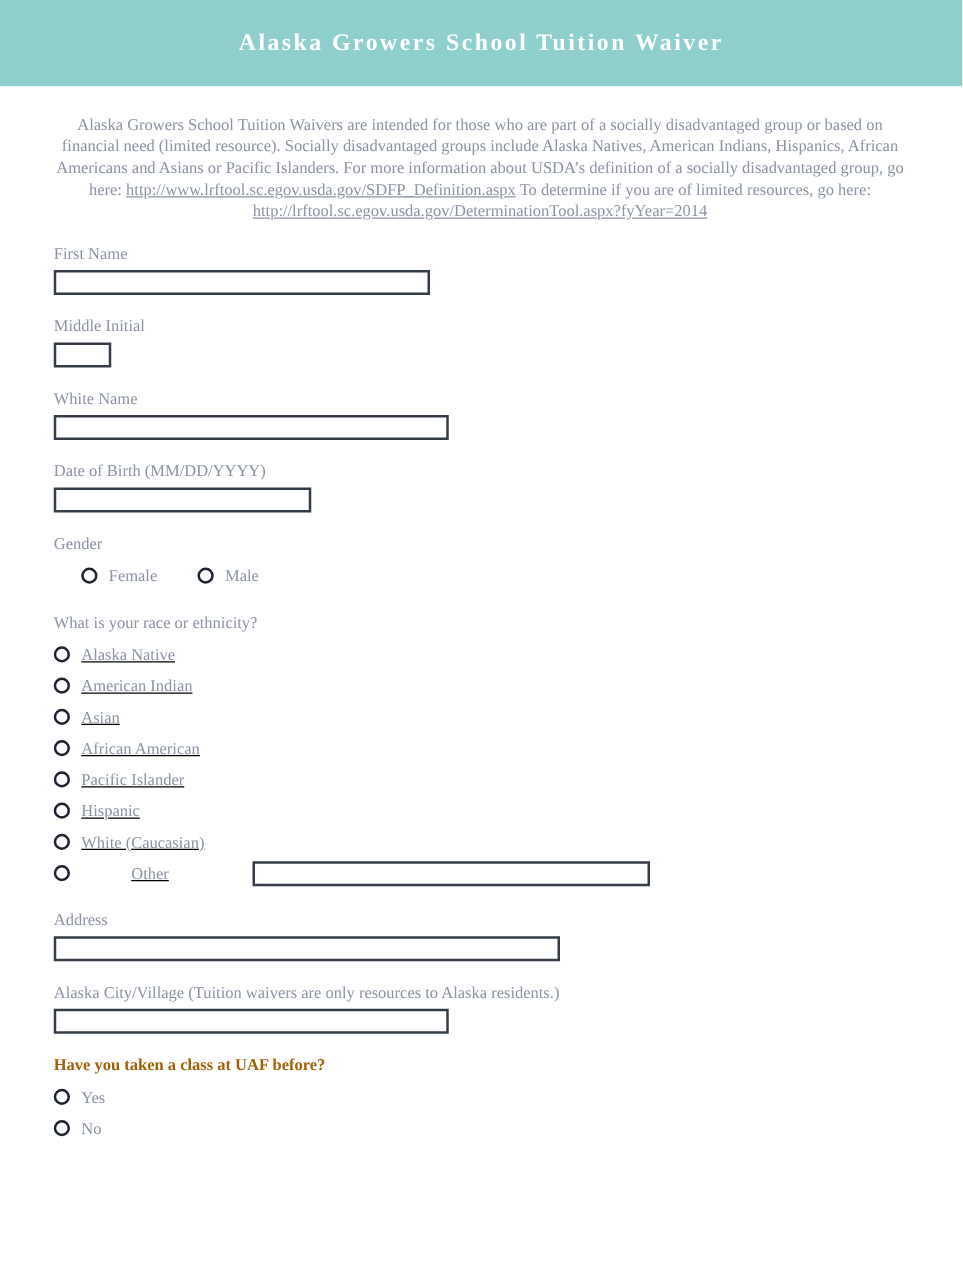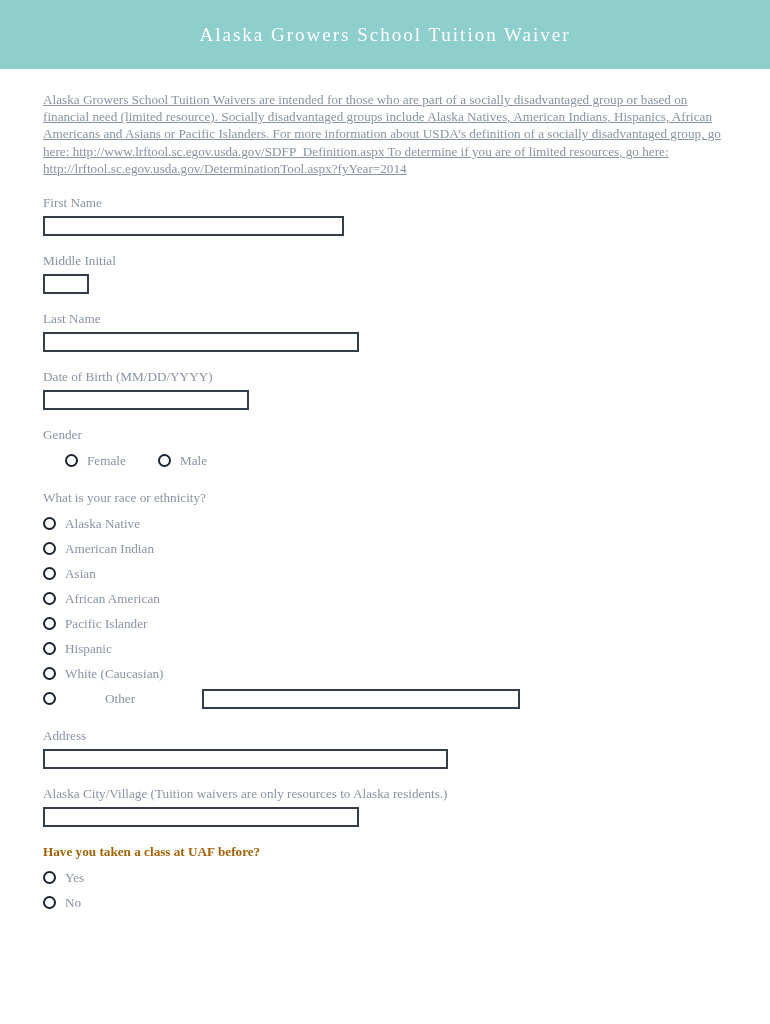--- a/index.html
+++ b/index.html
@@ -22,42 +22,41 @@
     background: #8ecfce;
     display: flex;
     align-items: center;
     justify-content: center;
     box-sizing: border-box;
   }
   .banner-title {
     color: #ffffff;
     font-family: "Liberation Serif", "DejaVu Serif", serif;
     font-size: 19px;
-    font-weight: normal;
+    font-weight: bold;
     letter-spacing: 2.0px;
     line-height: 1;
     white-space: nowrap;
     text-align: center;
   }
 
   
   .form-wrap {
     padding: 22px 40px 0 43px;
     box-sizing: border-box;
     width: 770px;
   }
 
   .intro {
     color: #8a93a3;
     font-size: 13.2px;
     line-height: 17.2px;
     width: 682px;
     margin: 0 0 18px 0;
-    text-align: left;
-    text-decoration: underline;
+    text-align: center;
   }
   .intro a {
     color: #8a93a3;
     text-decoration: underline;
   }
 
   .field-label {
     color: #8a93a3;
     font-size: 13.2px;
     line-height: 16px;
@@ -118,21 +117,21 @@
   }
   .radio-text {
     color: #8a93a3;
     font-size: 13.2px;
     line-height: 16px;
     margin-left: 9px;
     white-space: nowrap;
   }
   .gender-row .radio-opt:first-child { width: 93px; padding-left: 22px; }
 
-  .ethnicity-list { margin-top: 2px; }
+  .ethnicity-list { margin-top: 2px; text-decoration: underline; }
   .ethnicity-list .radio-row { height: 25px; }
 
   .other-row {
     display: flex;
     align-items: center;
     gap: 40px;
   }
   .other-row .other-input-wrap {
     margin-left: 27px;
   }
@@ -155,21 +154,21 @@
     <label class="field-label">First Name</label>
     <input class="text-box w-first" type="text" value="" style="">
   </div>
 
   <div class="group">
     <label class="field-label">Middle Initial</label>
     <input class="text-box w-initial" type="text" value="" style="">
   </div>
 
   <div class="group">
-    <label class="field-label">Last Name</label>
+    <label class="field-label">White Name</label>
     <input class="text-box w-last" type="text" value="" style="">
   </div>
 
   <div class="group">
     <label class="field-label">Date of Birth (MM/DD/YYYY)</label>
     <input class="text-box w-dob" type="text" value="" style="">
   </div>
 
   <div class="group">
     <label class="field-label">Gender</label>

